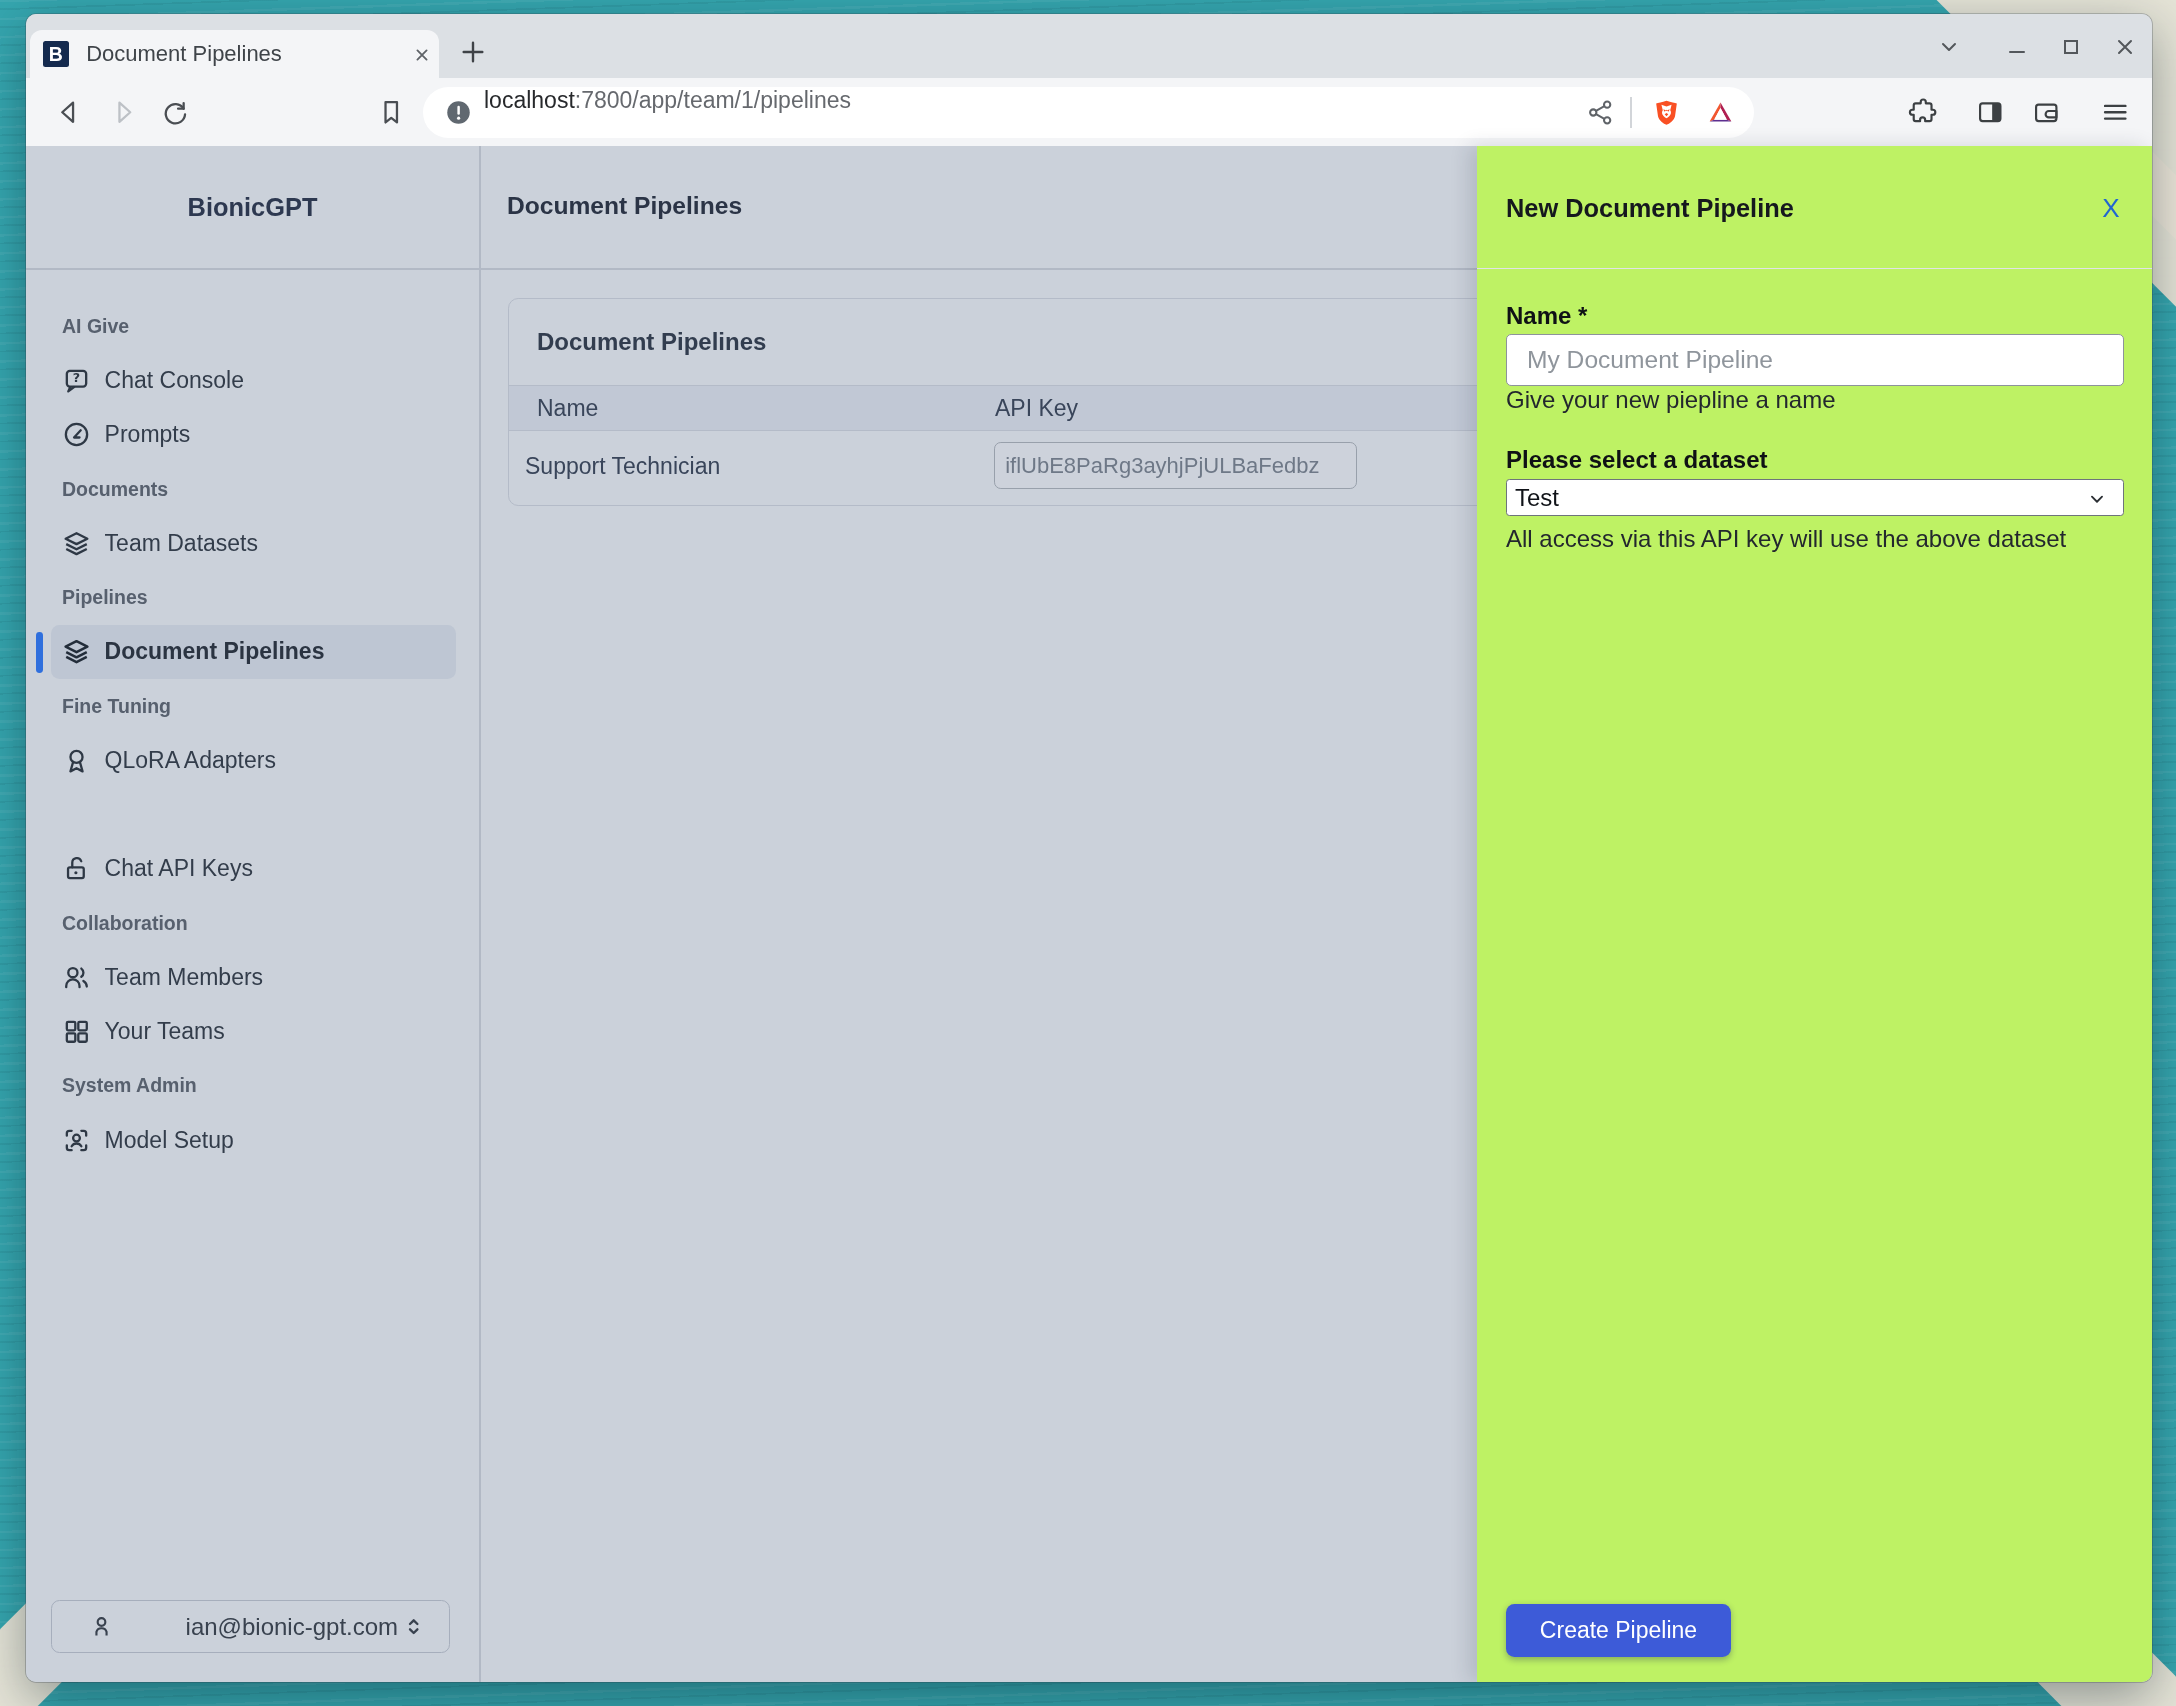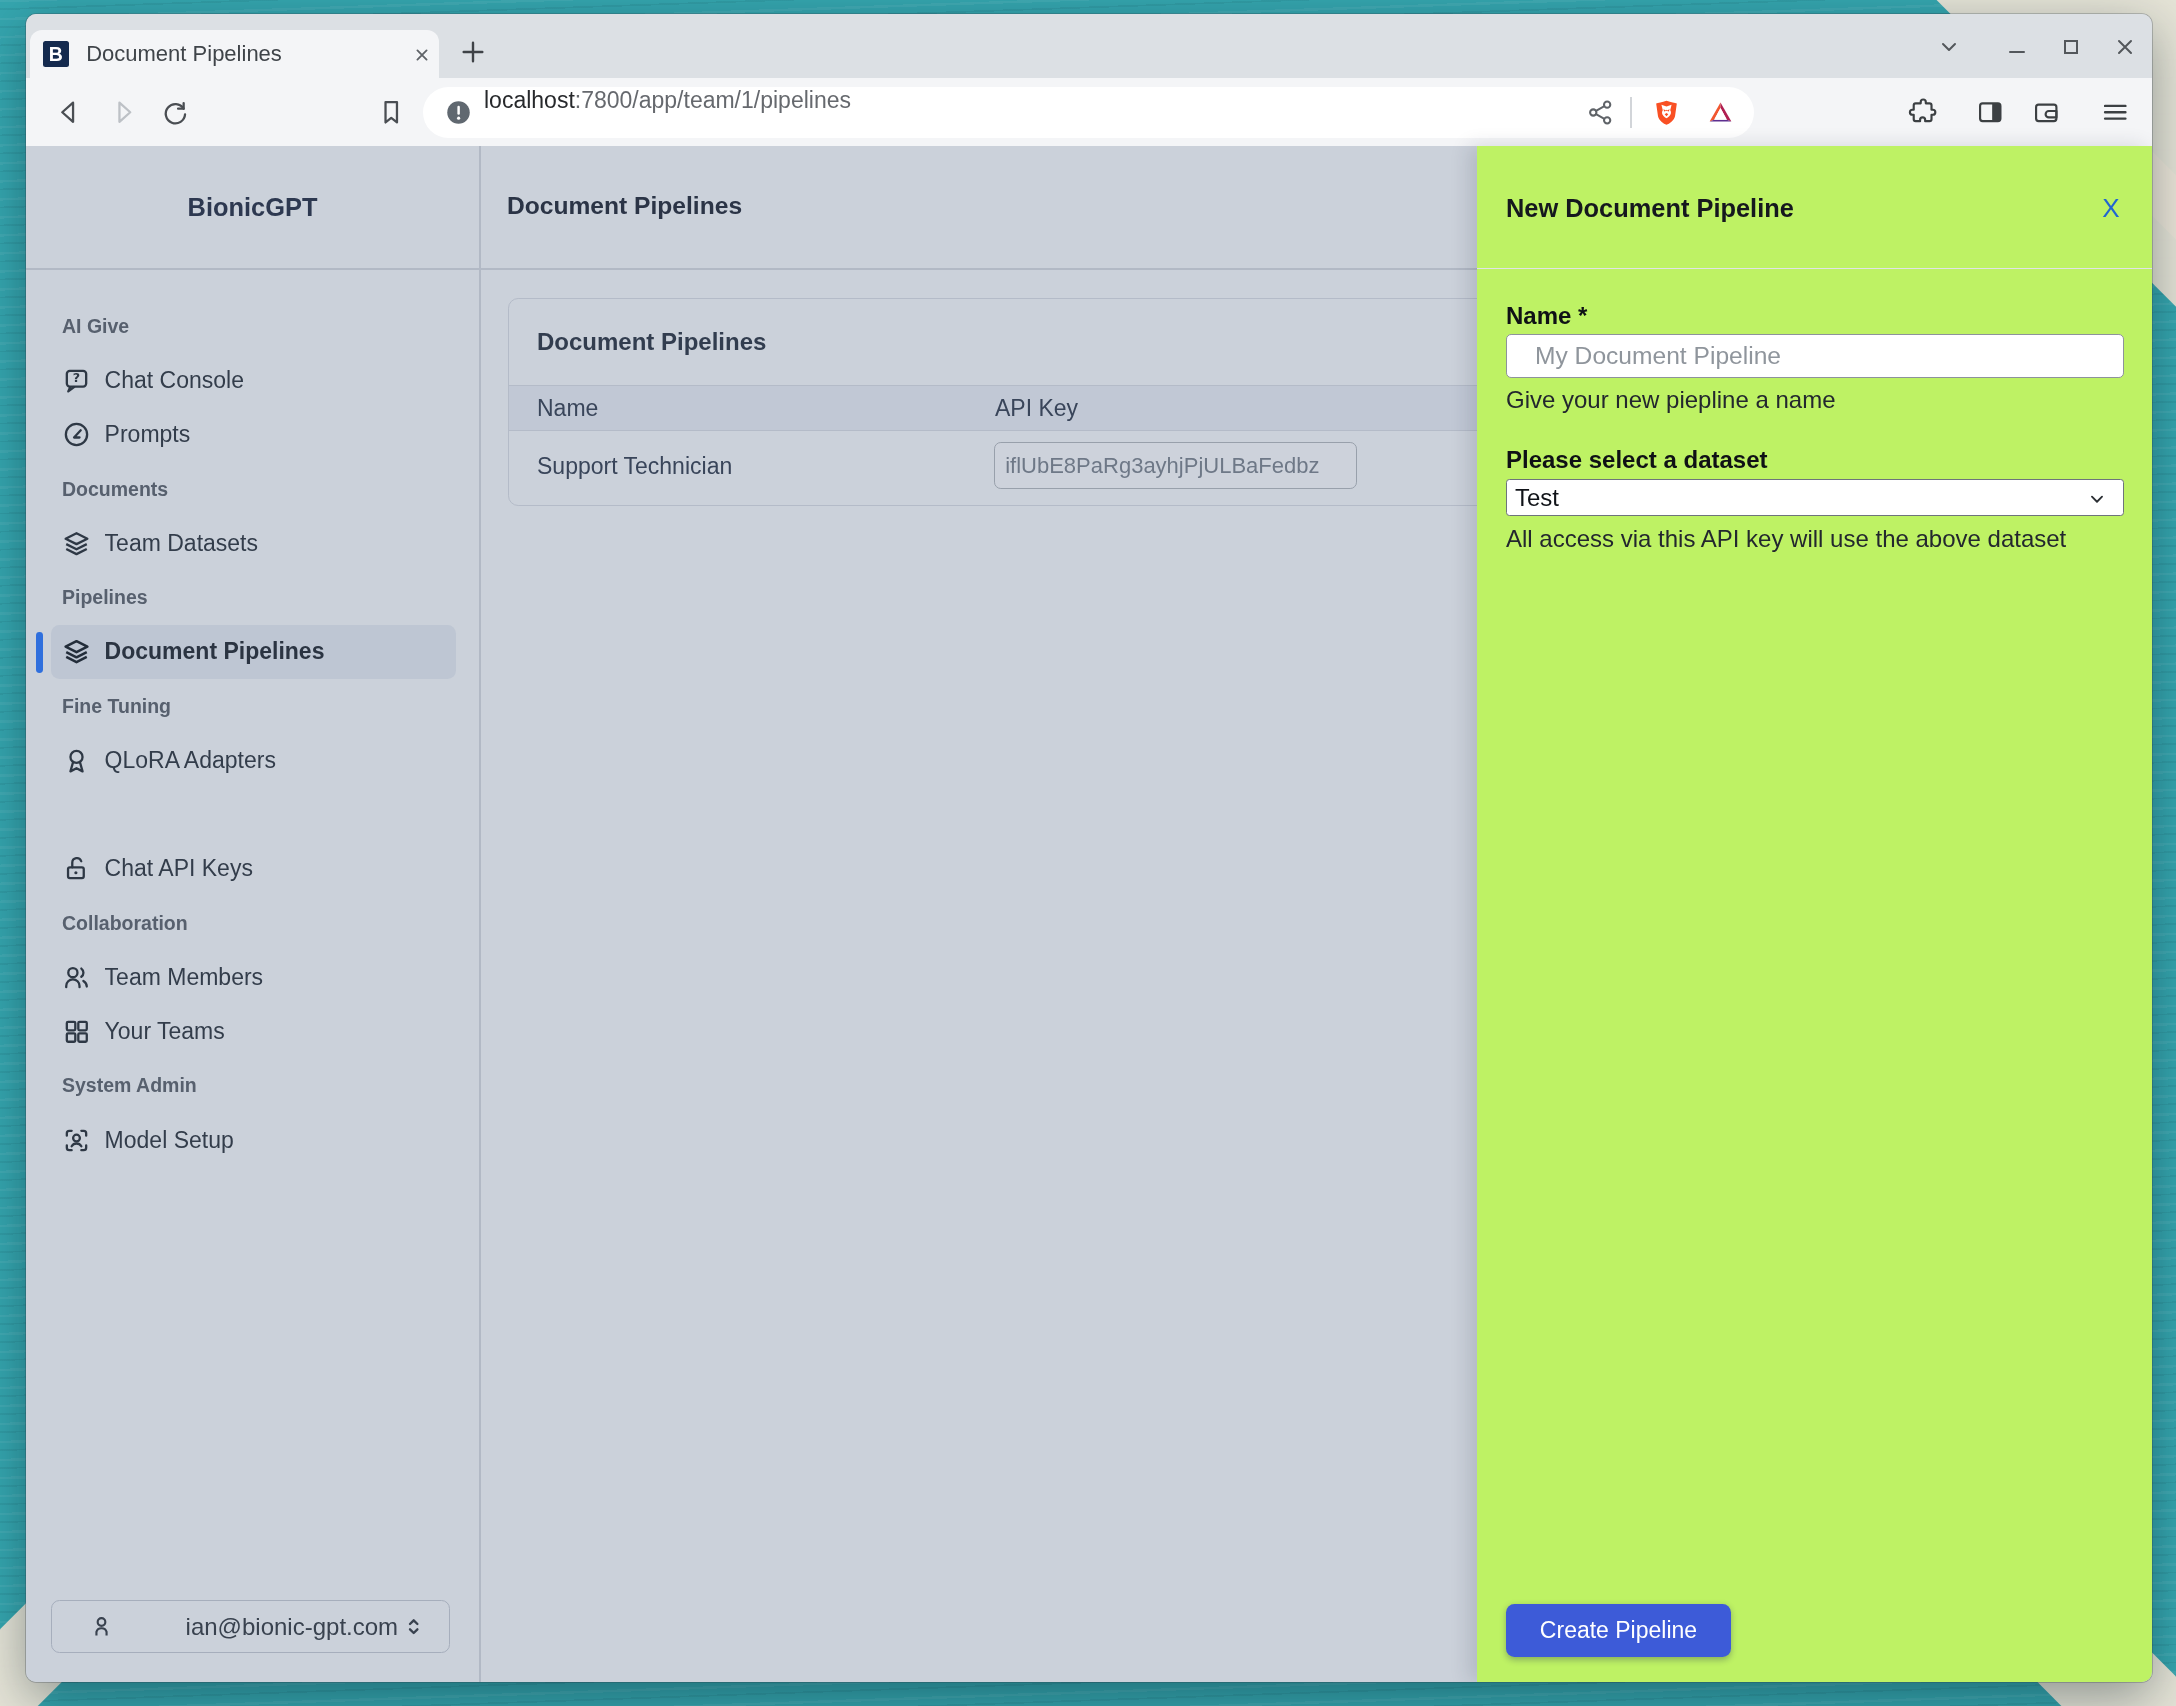--- a/index.html
+++ b/index.html
@@ -75,36 +75,36 @@
   .page-title { position:absolute; left:481px; top:46px; font-size:24.6px; font-weight:bold; color:#2b3446; }
   .card { position:absolute; left:482px; top:152px; width:1187px; height:208px;
     border:1.7px solid #b4bbc8; border-radius:10.2px; }
   .card-head { height:86px; display:flex; align-items:center; padding-left:28px;
     font-size:24px; font-weight:bold; color:#323d4f; }
   .thead { height:46px; background:#c1c8d5; border-top:1.7px solid #b4bbc8; border-bottom:1.7px solid #b4bbc8;
     position:relative; display:flex; align-items:center; font-size:23px; color:#39455a; }
   .thead .c1 { margin-left:28px; }
   .thead .c2 { position:absolute; left:486px; }
   .trow { position:relative; height:70px; display:flex; align-items:center; font-size:23px; color:#39455a; }
-  .trow .c1 { margin-left:28px; }
+  .trow .c1 { margin-left:16px; }
   .apikey { position:absolute; left:485px; top:11px; width:363px; height:47px;
     border:1.7px solid #98a0ab; border-radius:6.8px; display:flex; align-items:center;
     padding-left:10.2px; font-size:22px; color:#6e7887; white-space:nowrap; overflow:hidden; background:rgba(255,255,255,.04); }
 
   
   .panel { position:absolute; left:1451px; top:0; width:675px; height:1536px; background:#bef264;
     box-shadow:-8.5px 0 18.6px rgba(25,35,55,.14); }
   .panel-head { position:absolute; left:0; top:0; width:100%; height:123px; border-bottom:1.7px solid #e0e3e7; }
   .panel-title { position:absolute; left:29px; top:48px; font-size:25.4px; font-weight:bold; color:#15181e; }
   .panel-close { position:absolute; right:24px; top:47px; font-size:26px; color:#2166d1; width:34px;
     text-align:center; cursor:pointer; }
   .f-label { position:absolute; left:29px; font-size:24px; font-weight:bold; color:#0f1115; }
   .lab-name { top:156px; } .lab-dataset { top:300px; }
-  .name-input { position:absolute; left:29px; top:188px; width:618px; height:44px;
-    border:1.7px solid #8d939b; border-radius:5.1px; font-size:24.6px; padding-left:28px;
+  .name-input { position:absolute; left:29px; top:188px; width:618px; height:52px;
+    border:1.7px solid #8d939b; border-radius:5.1px; font-size:24.6px; padding-left:20px;
     color:#1a1d22; background:#fff; outline:none; font-family:inherit; }
   .name-input::placeholder { color:#8f959c; opacity:1; }
   .helper { position:absolute; left:29px; font-size:24px; color:#23272e; white-space:nowrap; }
   .help-name { top:240px; } .help-dataset { top:379px; }
   .dataset-select { position:absolute; left:29px; top:333px; width:618px; height:37px;
     border:1.7px solid #6e747b; border-radius:3.4px; background:#fff; font-size:24px; color:#101318;
     padding-left:8px; appearance:none; -webkit-appearance:none; font-family:inherit; outline:none; }
   .sel-chev { position:absolute; left:609px; top:342px; width:22px; height:22px; pointer-events:none; }
   .create-btn { position:absolute; left:29px; top:1458px; width:225px; height:53px;
     background:#3d5bd8; border:none; border-radius:8.5px; color:#ffffff; font-size:23px;

